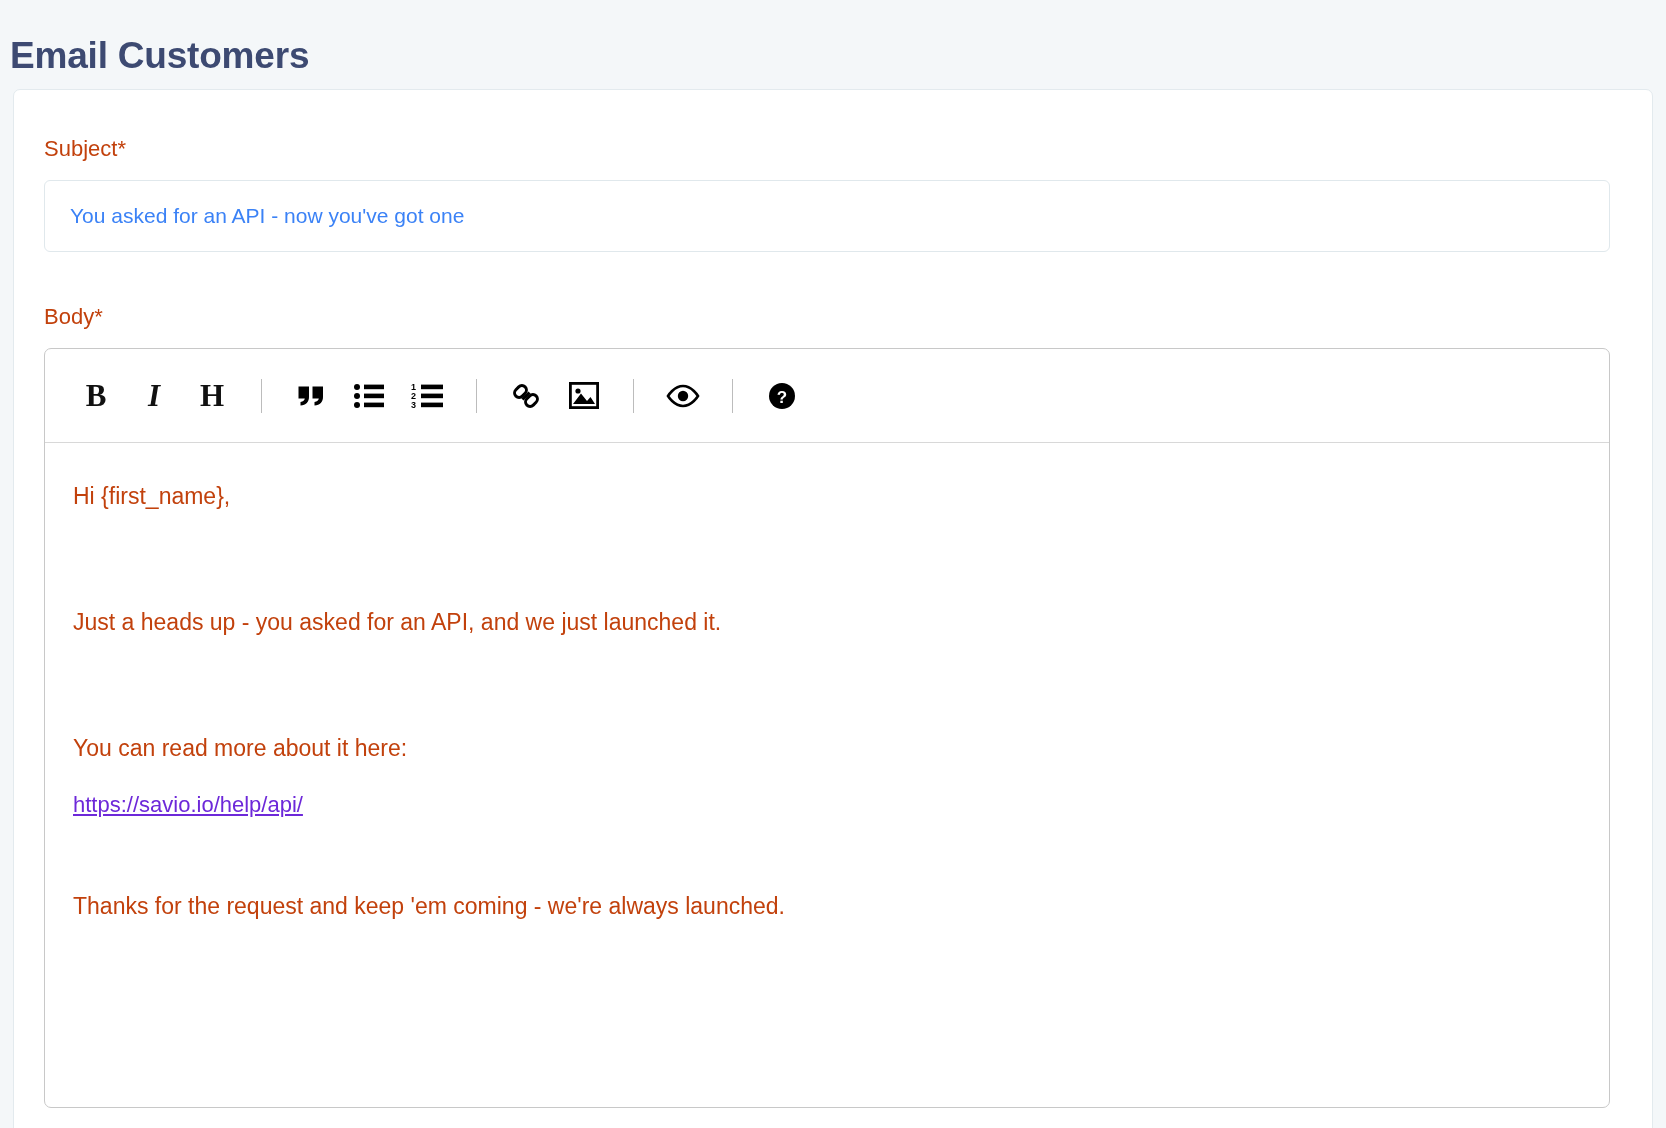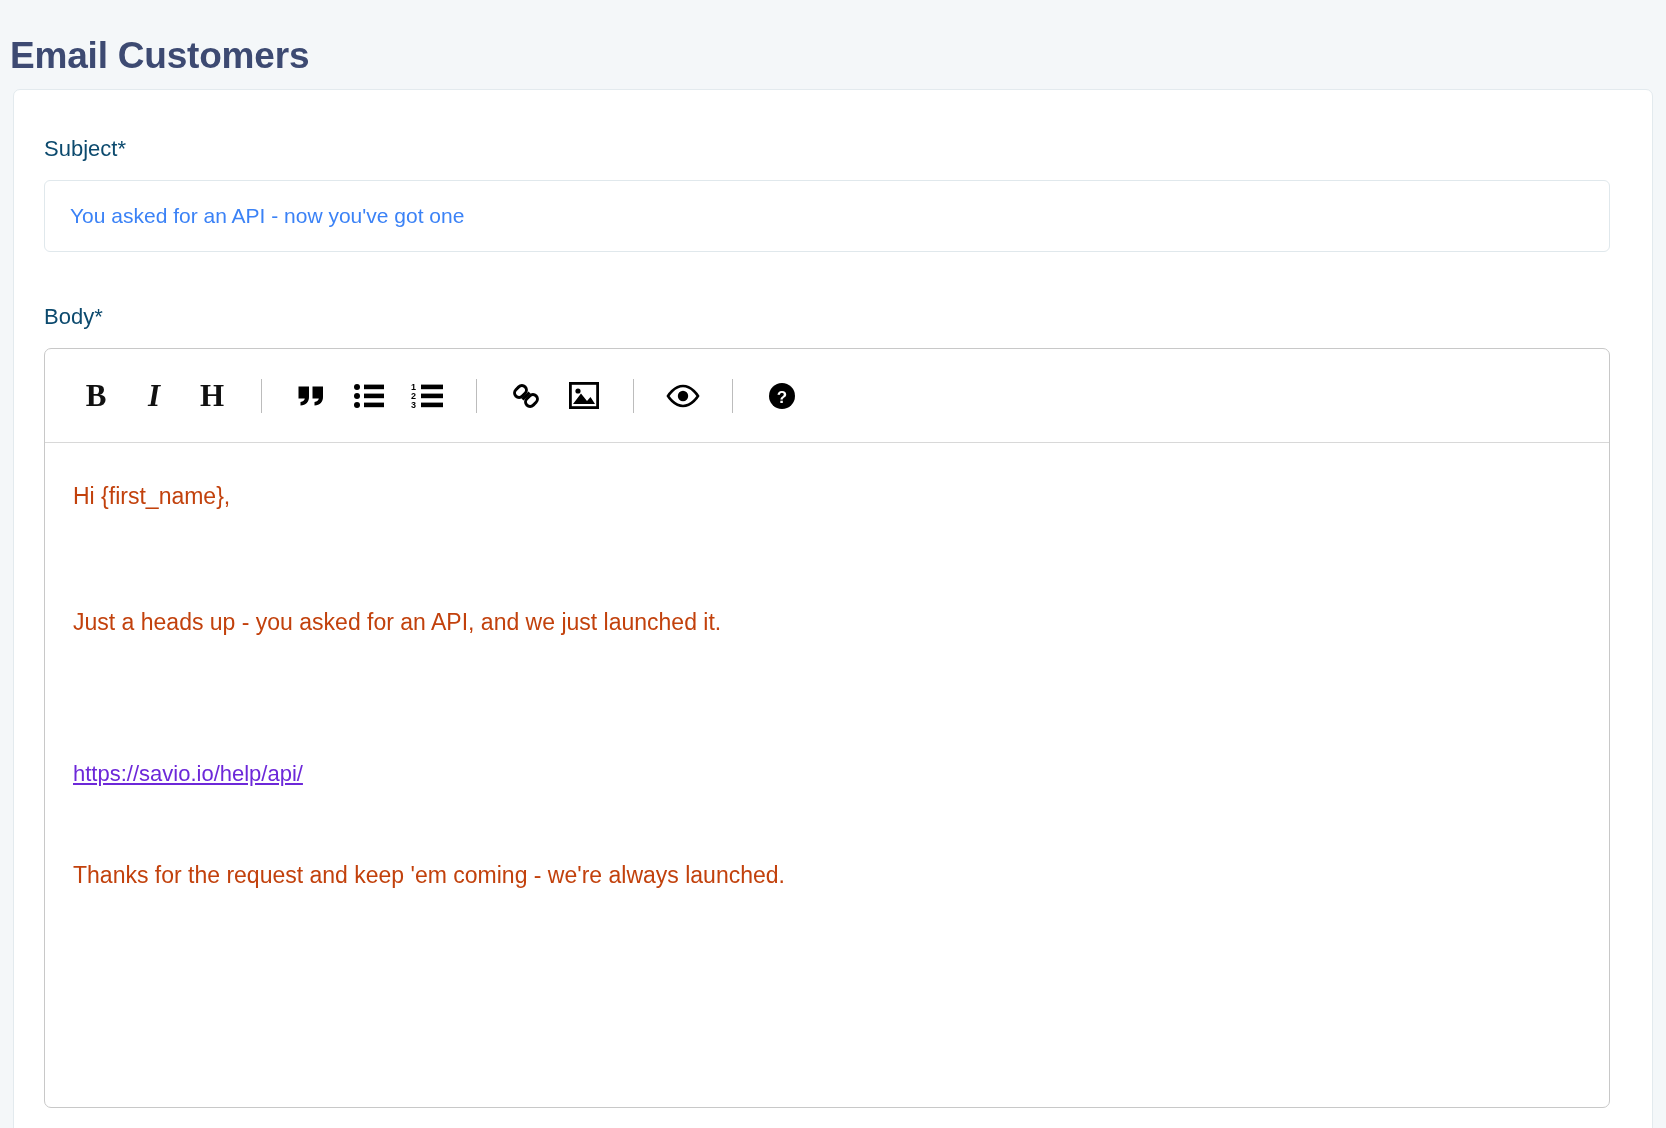--- a/index.html
+++ b/index.html
@@ -37,21 +37,21 @@
     width: 1640px;
     height: 1060px;
     background: #ffffff;
     border: 1px solid #e3eaee;
     border-radius: 7px;
     box-sizing: border-box;
   }
   .field-label {
     position: absolute;
     font-size: 22px;
-    color: #0c4a6e;
+    color: #c2410c;
     font-weight: normal;
     line-height: 1.2;
     white-space: nowrap;
   }
   .label-subject { left: 44px; top: 136px; }
   .label-body { left: 44px; top: 304px; }
 
   .subject-input {
     position: absolute;
     left: 44px;
@@ -253,20 +253,21 @@
         </span>
       </button>
 
     </div>
 
     <div class="editor-body">
       <p class="ed-line">Hi {first_name},</p>
       <div class="ed-gap"></div>
       <p class="ed-line">Just a heads up - you asked for an API, and we just launched it.</p>
       <div class="ed-gap"></div>
+      <p class="ed-line tight">You can read more about it here:</p>
       <div class="ed-gap-sm"></div>
       <a class="ed-link" href="#">https://savio.io/help/api/</a>
       <div class="ed-gap"></div>
       <p class="ed-line">Thanks for the request and keep 'em coming - we're always launched.</p>
       <div class="ed-gap"></div>
       <div class="ed-gap-sm"></div>
     </div>
 
   </div>
 

